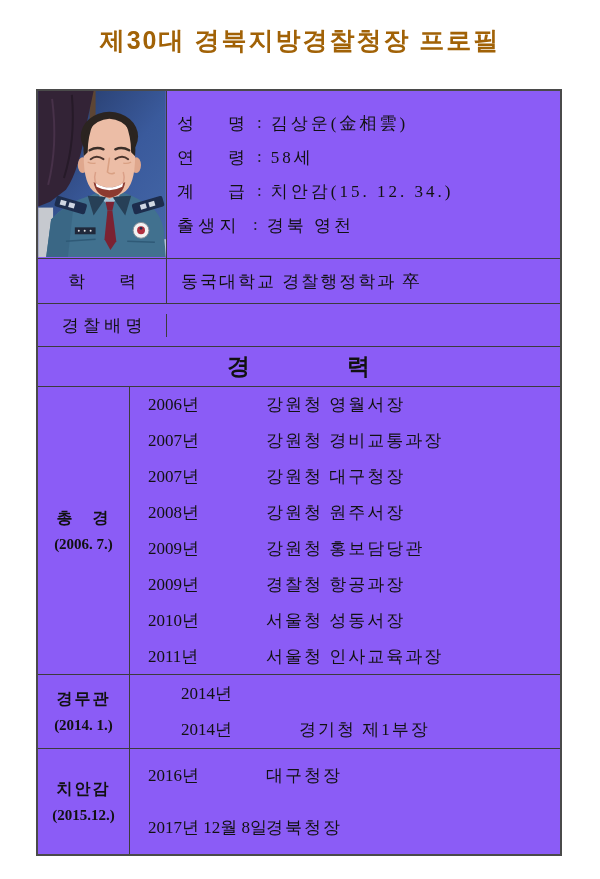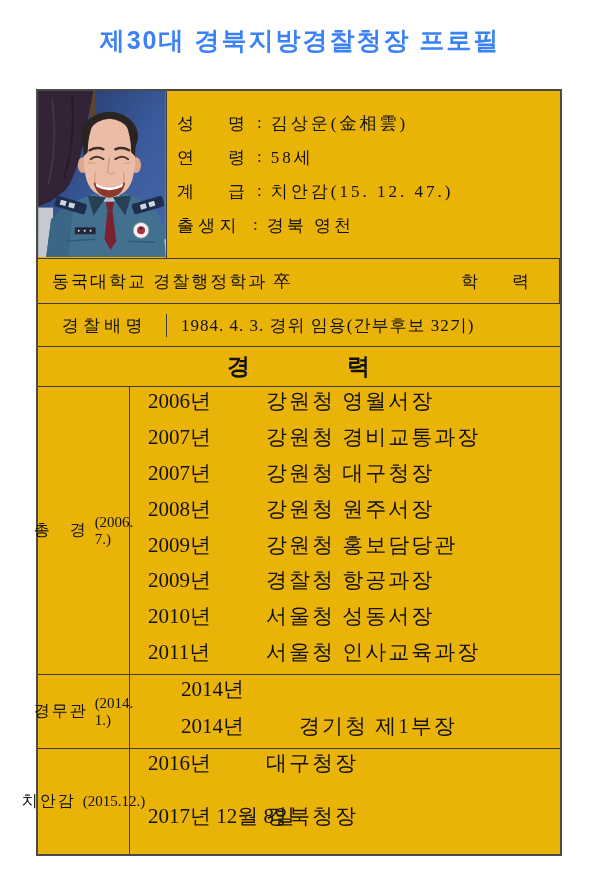--- a/index.html
+++ b/index.html
@@ -4,25 +4,25 @@
 <style>
   html,body{margin:0;padding:0;}
   body{
     width:600px;height:879px;position:relative;background:#ffffff;
     font-family:"Liberation Serif","DejaVu Serif",serif;color:#111;
     overflow:hidden;
   }
   .page-title{
     position:absolute;top:24px;left:0;width:600px;text-align:center;
     font-family:"Liberation Sans","DejaVu Sans",sans-serif;
-    font-size:25px;font-weight:bold;letter-spacing:2px;color:#3b82f6;
+    font-size:25px;font-weight:bold;letter-spacing:2px;color:#a16207;
   }
   .doc-table{
     position:absolute;left:36px;top:89px;width:526px;height:767px;
-    border:2px solid #4a4a4a;box-sizing:border-box;background:#eab308;
+    border:2px solid #4a4a4a;box-sizing:border-box;background:#8b5cf6;
   }
   .trow{display:flex;box-sizing:border-box;border-bottom:1px solid #3c3c3c;}
   .trow:last-child{border-bottom:none;}
   .cell{box-sizing:border-box;}
   .cell-r{border-right:1px solid #3c3c3c;}
   
   .row-basic{height:168px;}
   .photo-cell{width:129px;overflow:hidden;}
   .photo-cell svg{display:block;}
   .info-cell{flex:1;padding:15px 0 0 10px;}
@@ -41,26 +41,26 @@
   
   .row-career-header{height:40px;align-items:center;justify-content:center;
     font-size:23px;font-weight:bold;white-space:pre;letter-spacing:1px;}
   
   .career-section{display:flex;box-sizing:border-box;border-bottom:1px solid #3c3c3c;}
   .career-section.last{border-bottom:none;}
   .sec-chongyeong{height:288px;}
   .sec-gyeongmugwan{height:74px;gap:33px;}
   .sec-chiangam{height:105px;}
   .rank-cell{width:92px;border-right:1px solid #3c3c3c;box-sizing:border-box;
-    display:flex;flex-direction:row;align-items:center;justify-content:center;
-    gap:7px;font-size:16px;font-weight:normal;}
+    display:flex;flex-direction:column;align-items:center;justify-content:center;
+    gap:7px;font-size:16px;font-weight:bold;}
   .rank-name{white-space:pre;letter-spacing:2px;}
   .rank-date{font-size:15px;letter-spacing:0;}
   .entries{flex:1;display:flex;flex-direction:column;}
-  .entry{flex:1;display:flex;align-items:flex-start;font-size:21px;}
+  .entry{flex:1;display:flex;align-items:center;font-size:17px;}
   .entry-year{width:118px;margin-left:18px;white-space:nowrap;}
   .entry-pos{letter-spacing:2px;white-space:nowrap;}
 </style>
 </head>
 <body>
 
 <div class="page-title">제30대 경북지방경찰청장 프로필</div>
 
 <div class="doc-table">
 
@@ -154,38 +154,37 @@
         <span class="info-value">김상운(金相雲)</span>
       </div>
       <div class="info-line">
         <span class="info-label">연　　령</span>
         <span class="info-sep">:</span>
         <span class="info-value">58세</span>
       </div>
       <div class="info-line">
         <span class="info-label">계　　급</span>
         <span class="info-sep">:</span>
-        <span class="info-value">치안감(15. 12. 47.)</span>
+        <span class="info-value">치안감(15. 12. 34.)</span>
       </div>
       <div class="info-line">
         <span class="info-label">출 생 지</span>
         <span class="info-sep">:</span>
         <span class="info-value">경북 영천</span>
       </div>
     </div>
   </div>
 
   <div class="trow row-edu">
+    <div class="cell cell-r label-cell">학　　력</div>
     <div class="cell value-cell ls2">동국대학교 경찰행정학과 卒</div>
-    <div class="cell cell-r label-cell">학　　력</div>
   </div>
 
   <div class="trow row-appoint">
     <div class="cell cell-r label-cell">경 찰 배 명</div>
-    <div class="cell value-cell ls1">1984. 4. 3. 경위 임용(간부후보 32기)</div>
   </div>
 
   <div class="trow row-career-header">경　　　　력</div>
 
   <div class="career-section sec-chongyeong">
     <div class="rank-cell">
       <span class="rank-name">총　경</span>
       <span class="rank-date">(2006. 7.)</span>
     </div>
     <div class="entries">

